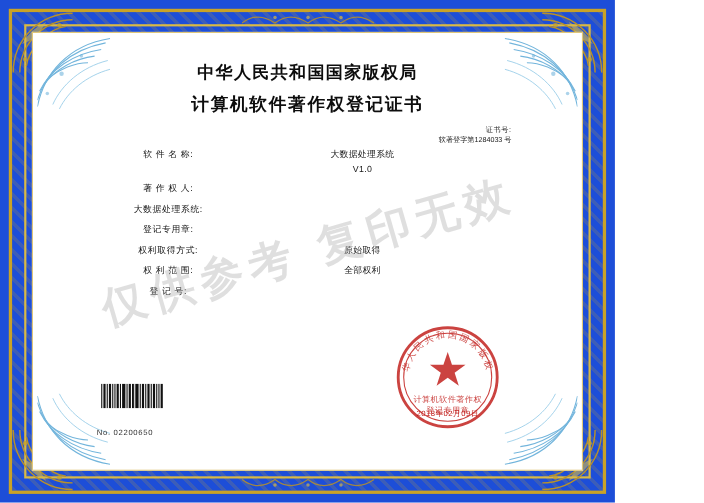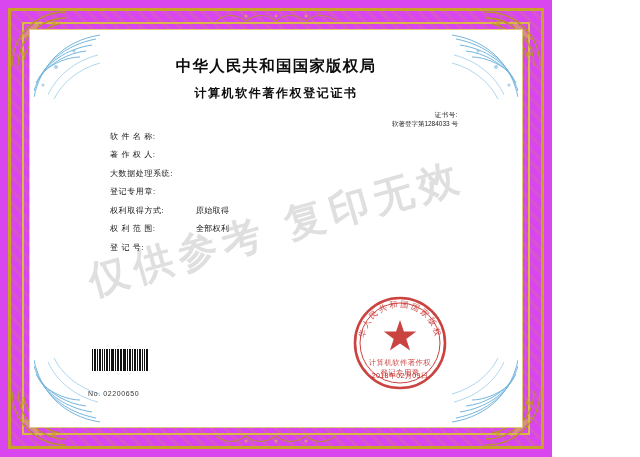--- a/index.html
+++ b/index.html
@@ -12,21 +12,22 @@
     height: 457px;
     font-family: "Liberation Sans", sans-serif;
     overflow: hidden;
   }
 
   
   #certificate {
     position: relative;
     width: 552px;
     height: 457px;
-    background: #d946ef;
+    background: #1d4ed8;
+    padding-left: 7px;
   }
 
   
   .border-outer {
     position: absolute;
     left: 8px;
     top: 8px;
     right: 8px;
     bottom: 8px;
     border: 3px solid #c9a227;
@@ -113,21 +114,21 @@
     font-family: "DejaVu Serif", "Liberation Serif", serif;
     font-size: 15.5px;
     font-weight: bold;
     letter-spacing: 1.2px;
     color: #0d0d0d;
     margin-top: 8px;
   }
   .title-sub {
     text-align: center;
     font-family: "DejaVu Serif", "Liberation Serif", serif;
-    font-size: 12px;
+    font-size: 16px;
     font-weight: bold;
     letter-spacing: 1.6px;
     color: #0d0d0d;
     margin-top: 8px;
   }
 
   .cert-no {
     margin-top: 9px;
     text-align: right;
     padding-right: 10px;
@@ -141,20 +142,21 @@
     margin-top: 2px;
     padding: 0 12px 0 26px;
   }
   .field-row {
     display: flex;
     align-items: flex-start;
     font-size: 8px;
     line-height: 1.5;
     margin-bottom: 6.5px;
     color: #151515;
+    text-align: center;
   }
   .field-label {
     width: 86px;
     flex: 0 0 86px;
     letter-spacing: .6px;
     white-space: nowrap;
   }
   .field-value {
     flex: 1 1 auto;
     letter-spacing: .3px;
@@ -441,20 +443,24 @@
 
       <div class="cert-no">
         <div class="cn-label">证书号:</div>
         <div class="cn-value">软著登字第1284033 号</div>
       </div>
 
       <div class="fields">
 
         <div class="field-row">
           <div class="field-label">软 件 名 称:</div>
+          <div class="field-value">
+            <span>大数据处理系统</span>
+            <span class="line2">V1.0</span>
+          </div>
         </div>
 
         <div class="field-row">
           <div class="field-label">著 作 权 人:</div>
         </div>
 
         <div class="field-row">
           <div class="field-label">大数据处理系统:</div>
         </div>
 

